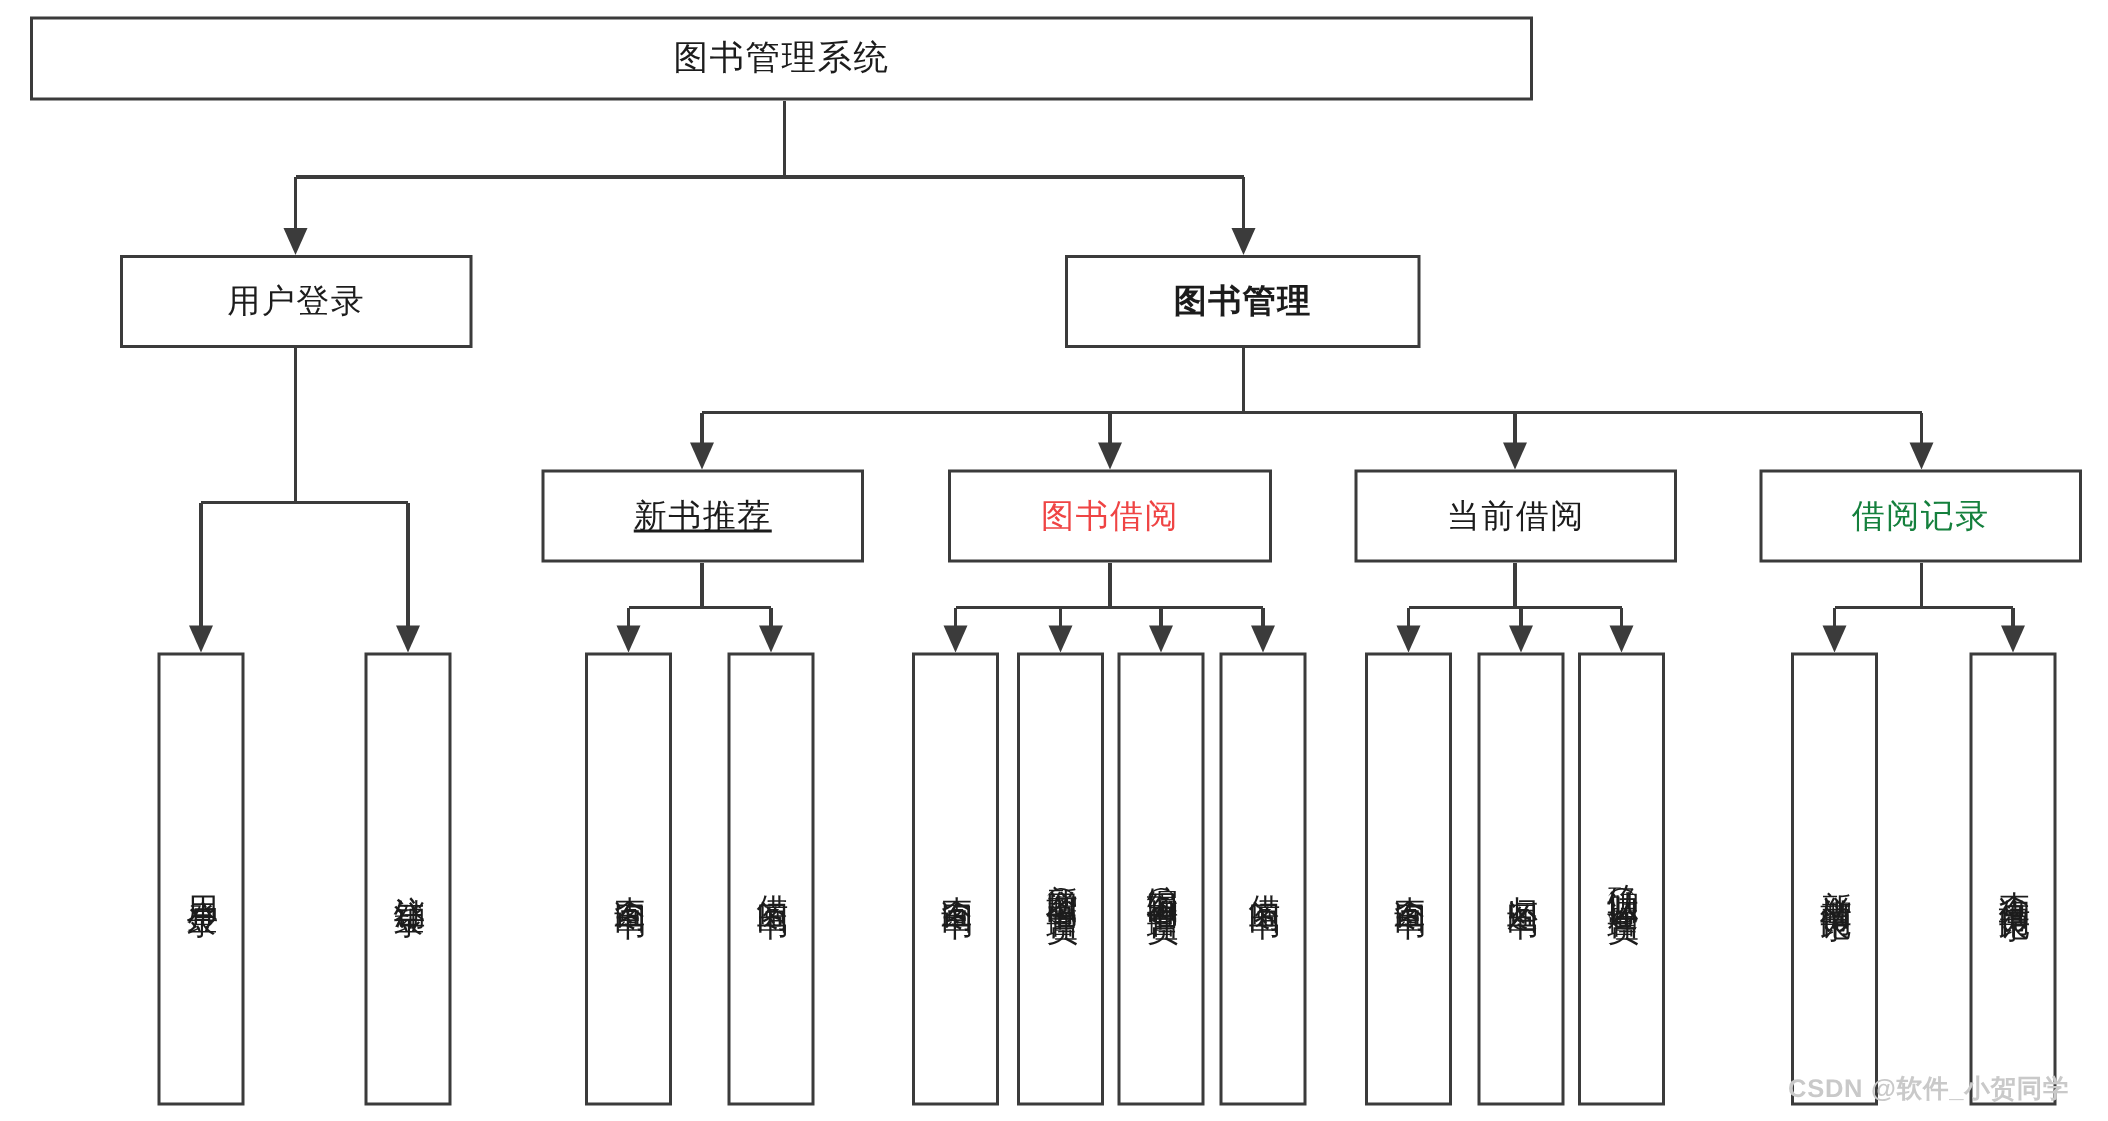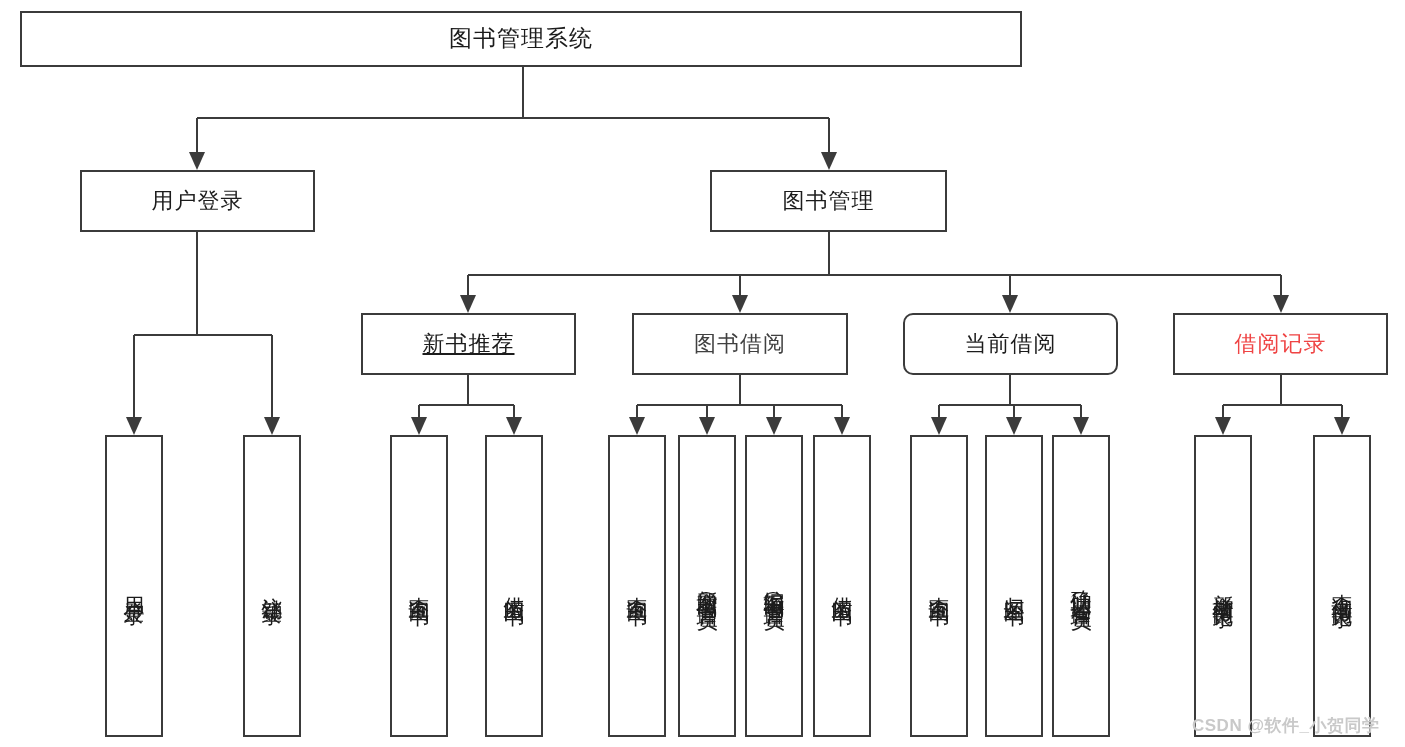--- a/index.html
+++ b/index.html
@@ -118,33 +118,33 @@
       <line x1="1342" y1="405" x2="1342" y2="418" stroke="#3b3b3b" stroke-width="2.6" shape-rendering="crispEdges"></line>
       <polygon points="1334,417 1350,417 1342,435" fill="#3b3b3b"></polygon>
     </svg>
   <div id="nodes-layer">
       <div class="node node-h node-title" style="left: 20px; top: 11px; width: 1002px; height: 56px; border-color: rgb(59, 59, 59); color: rgb(28, 28, 28); background: rgb(255, 255, 255);">
         <span>图书管理系统</span>
       </div>
       <div class="node node-h" style="left: 80px; top: 170px; width: 235px; height: 62px; border-color: rgb(59, 59, 59); color: rgb(28, 28, 28); background: rgb(255, 255, 255);">
         <span>用户登录</span>
       </div>
-      <div class="node node-h" style="left: 710px; top: 170px; width: 237px; height: 62px; border-color: rgb(59, 59, 59); color: rgb(28, 28, 28); background: rgb(255, 255, 255);">
+      <div class="node node-h" style="left: 710px; top: 170px; width: 237px; height: 62px; border-color: rgb(59, 59, 59); color: rgb(28, 28, 28); background: rgb(255, 255, 255); font-weight: bold;">
         <span>图书管理</span>
       </div>
       <div class="node node-h" style="left: 361px; top: 313px; width: 215px; height: 62px; border-color: rgb(59, 59, 59); color: rgb(28, 28, 28); background: rgb(255, 255, 255); text-decoration: underline;">
         <span>新书推荐</span>
       </div>
-      <div class="node node-h" style="left: 632px; top: 313px; width: 216px; height: 62px; border-color: rgb(59, 59, 59); color: #404040; background: rgb(255, 255, 255);">
+      <div class="node node-h" style="left: 632px; top: 313px; width: 216px; height: 62px; border-color: rgb(59, 59, 59); color: #ef4444; background: rgb(255, 255, 255);">
         <span>图书借阅</span>
       </div>
-      <div class="node node-h" style="left: 903px; top: 313px; width: 215px; height: 62px; border-color: rgb(59, 59, 59); color: rgb(28, 28, 28); background: rgb(255, 255, 255); border-radius: 10px;">
+      <div class="node node-h" style="left: 903px; top: 313px; width: 215px; height: 62px; border-color: rgb(59, 59, 59); color: rgb(28, 28, 28); background: rgb(255, 255, 255);">
         <span>当前借阅</span>
       </div>
-      <div class="node node-h" style="left: 1173px; top: 313px; width: 215px; height: 62px; border-color: rgb(59, 59, 59); color: #ef4444; background: rgb(255, 255, 255);">
+      <div class="node node-h" style="left: 1173px; top: 313px; width: 215px; height: 62px; border-color: rgb(59, 59, 59); color: #15803d; background: rgb(255, 255, 255);">
         <span>借阅记录</span>
       </div>
       <div class="node node-v" style="left: 105px; top: 435px; width: 58px; height: 302px; border-color: rgb(59, 59, 59); color: rgb(28, 28, 28); background: rgb(255, 255, 255);">
         <span>用户登录</span>
       </div>
       <div class="node node-v" style="left: 243px; top: 435px; width: 58px; height: 302px; border-color: rgb(59, 59, 59); color: rgb(28, 28, 28); background: rgb(255, 255, 255);">
         <span>注销登录</span>
       </div>
       <div class="node node-v" style="left: 390px; top: 435px; width: 58px; height: 302px; border-color: rgb(59, 59, 59); color: rgb(28, 28, 28); background: rgb(255, 255, 255);">
         <span>查询图书</span>

